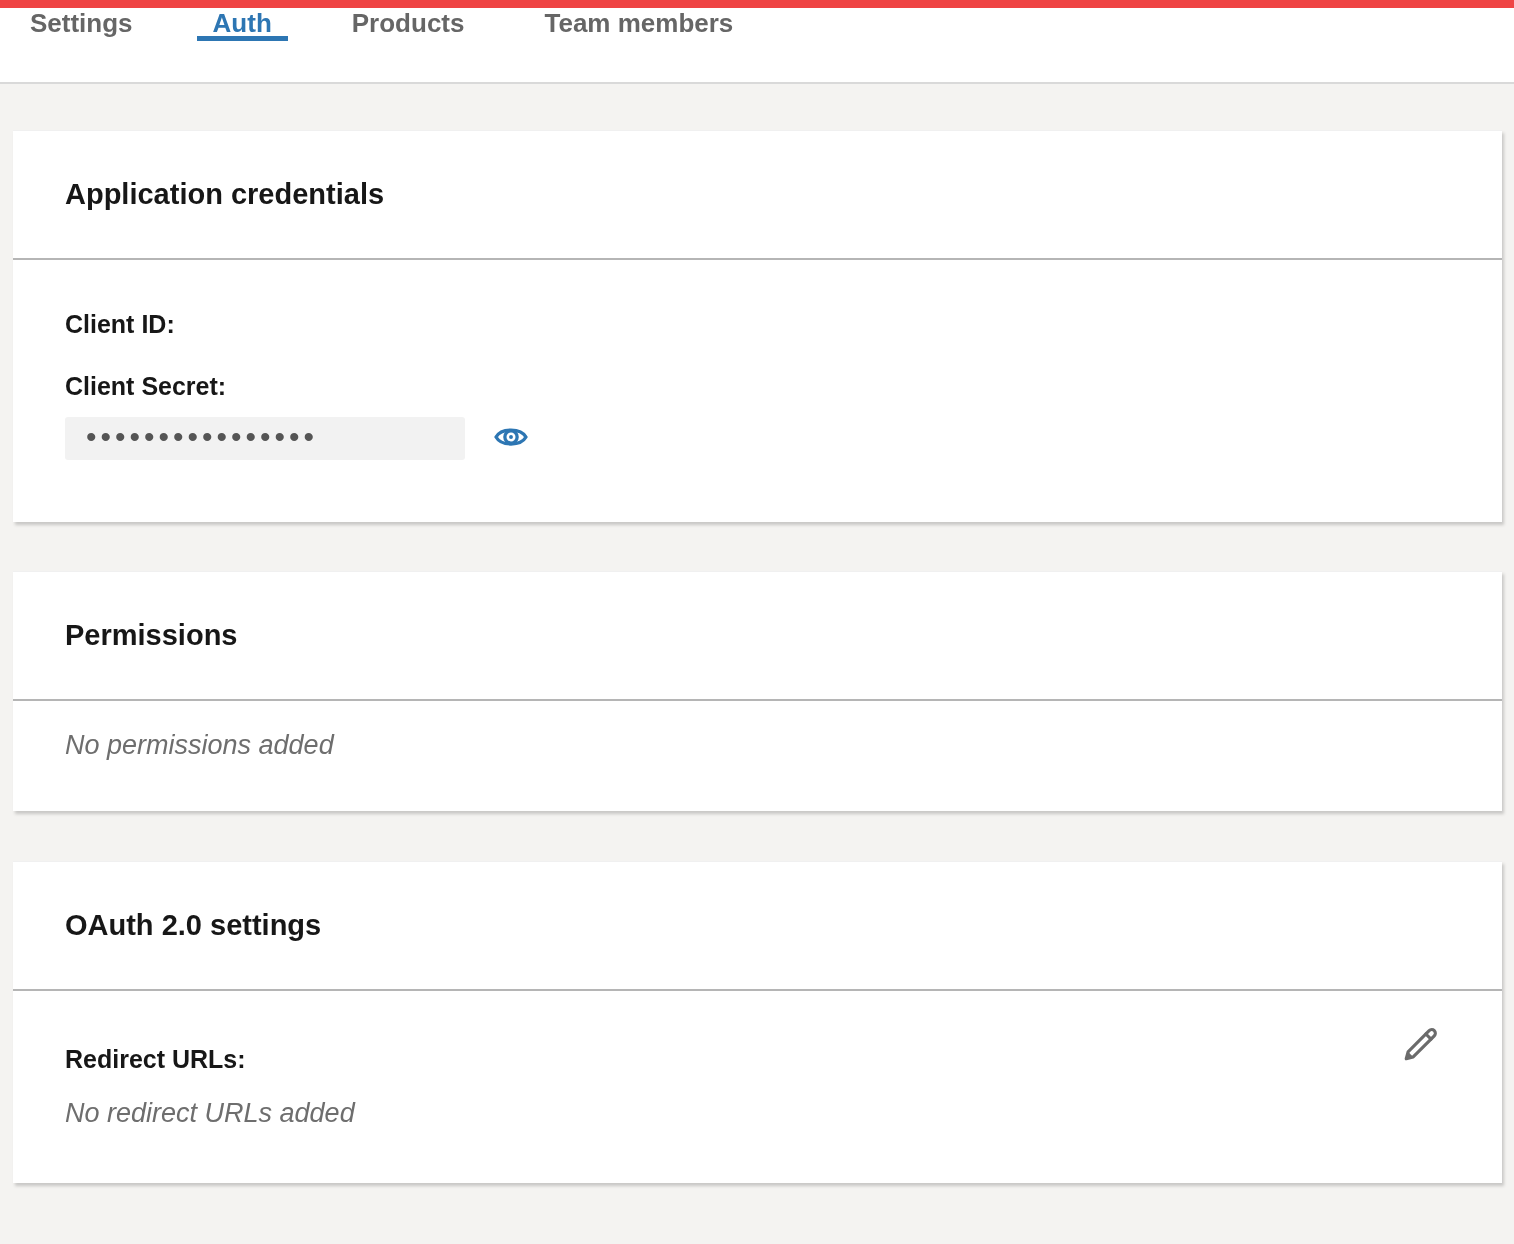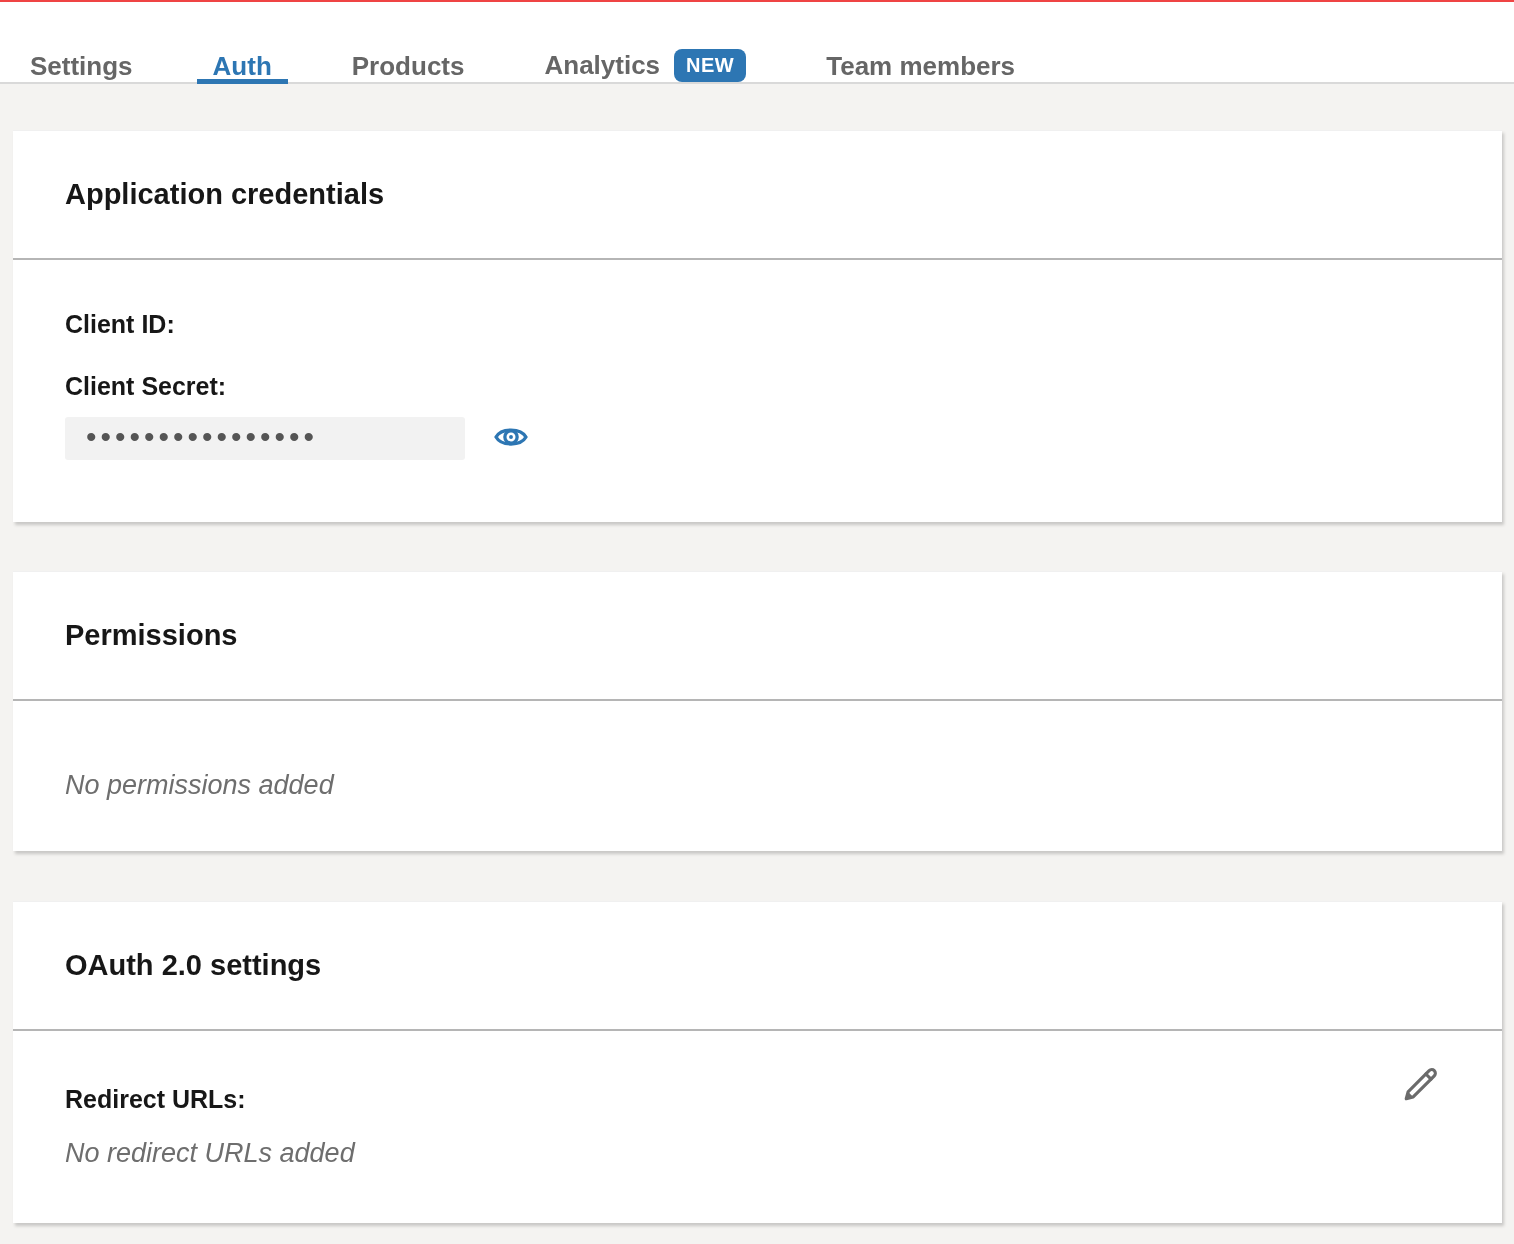--- a/index.html
+++ b/index.html
@@ -9,24 +9,24 @@
     width: 1514px; height: 1244px;
     background: #f4f3f1;
     font-family: "Liberation Sans", sans-serif;
     overflow: hidden;
   }
 
   
   .tabbar {
     height: 84px;
     background: #ffffff;
-    border-top: 2px solid #ef4444;
+    border-top: 8px solid #ef4444;
     border-bottom: 2px solid #d9d9d9;
     display: flex;
-    align-items: flex-end;
+    align-items: flex-start;
     padding-left: 14px;
     column-gap: 48px;
   }
   .tab {
     position: relative;
     display: flex;
     align-items: center;
     padding: 0 16px;
     font-size: 26px;
     font-weight: 600;
@@ -111,21 +111,21 @@
   }
   .icon-btn {
     background: none;
     border: none;
     padding: 0;
     cursor: pointer;
     display: flex;
     align-items: center;
   }
 
-  .empty-body { padding: 69px 52px 50px; }
+  .empty-body { padding: 29px 52px 50px; }
   .empty-text {
     font-style: italic;
     font-size: 27px;
     color: #6e6e6e;
   }
 
   .oauth-body {
     position: relative;
     padding: 54px 52px 54px;
   }
@@ -141,24 +141,20 @@
 
 <nav class="tabbar">
   <div class="tab">
     <span>Settings</span>
   </div>
   <div class="tab active">
     <span>Auth</span>
   </div>
   <div class="tab">
     <span>Products</span>
-  </div>
-  <div class="tab">
-    <span>Analytics</span>
-    <span class="badge">NEW</span>
   </div>
   <div class="tab">
     <span>Team members</span>
   </div>
 </nav>
 
 <section class="card card-1">
   <header class="card-header">
     <h2 class="card-title">Application credentials</h2>
   </header>

